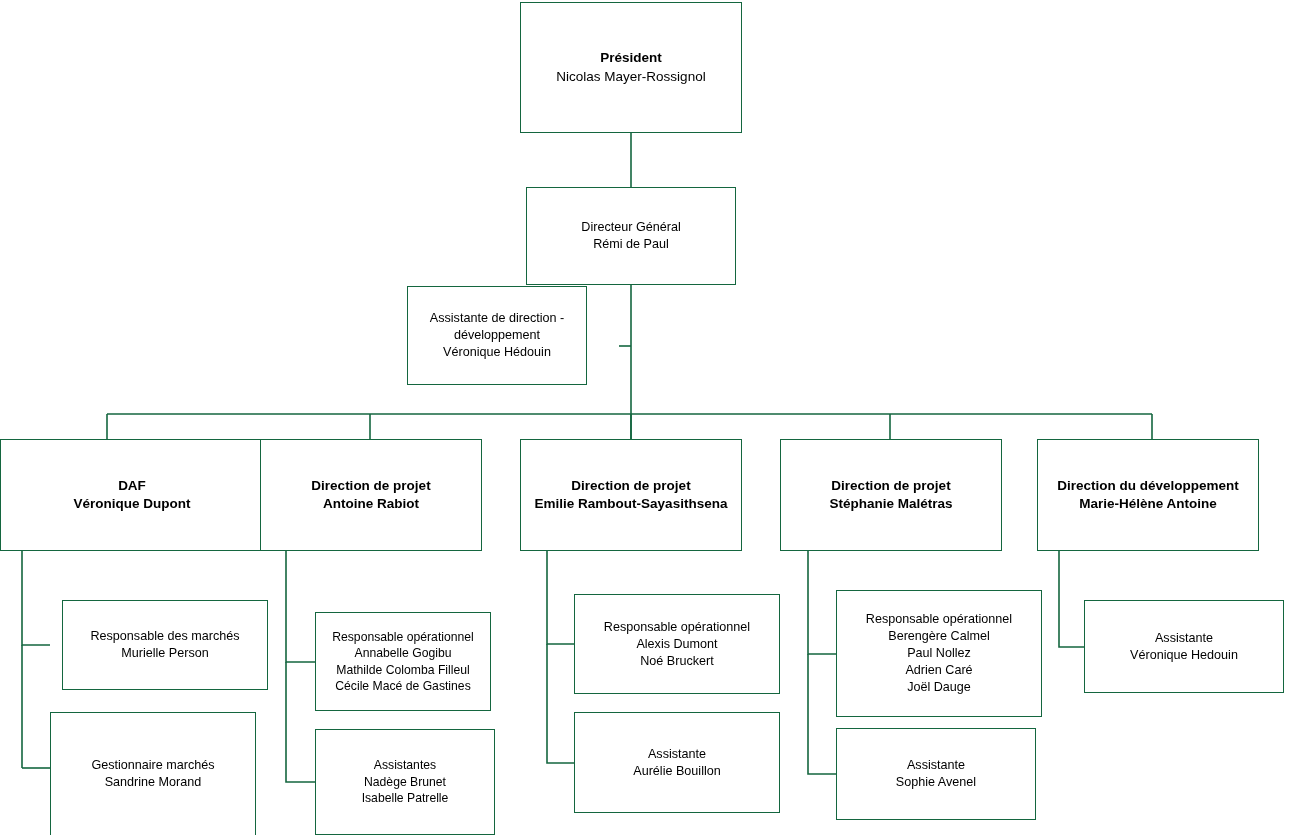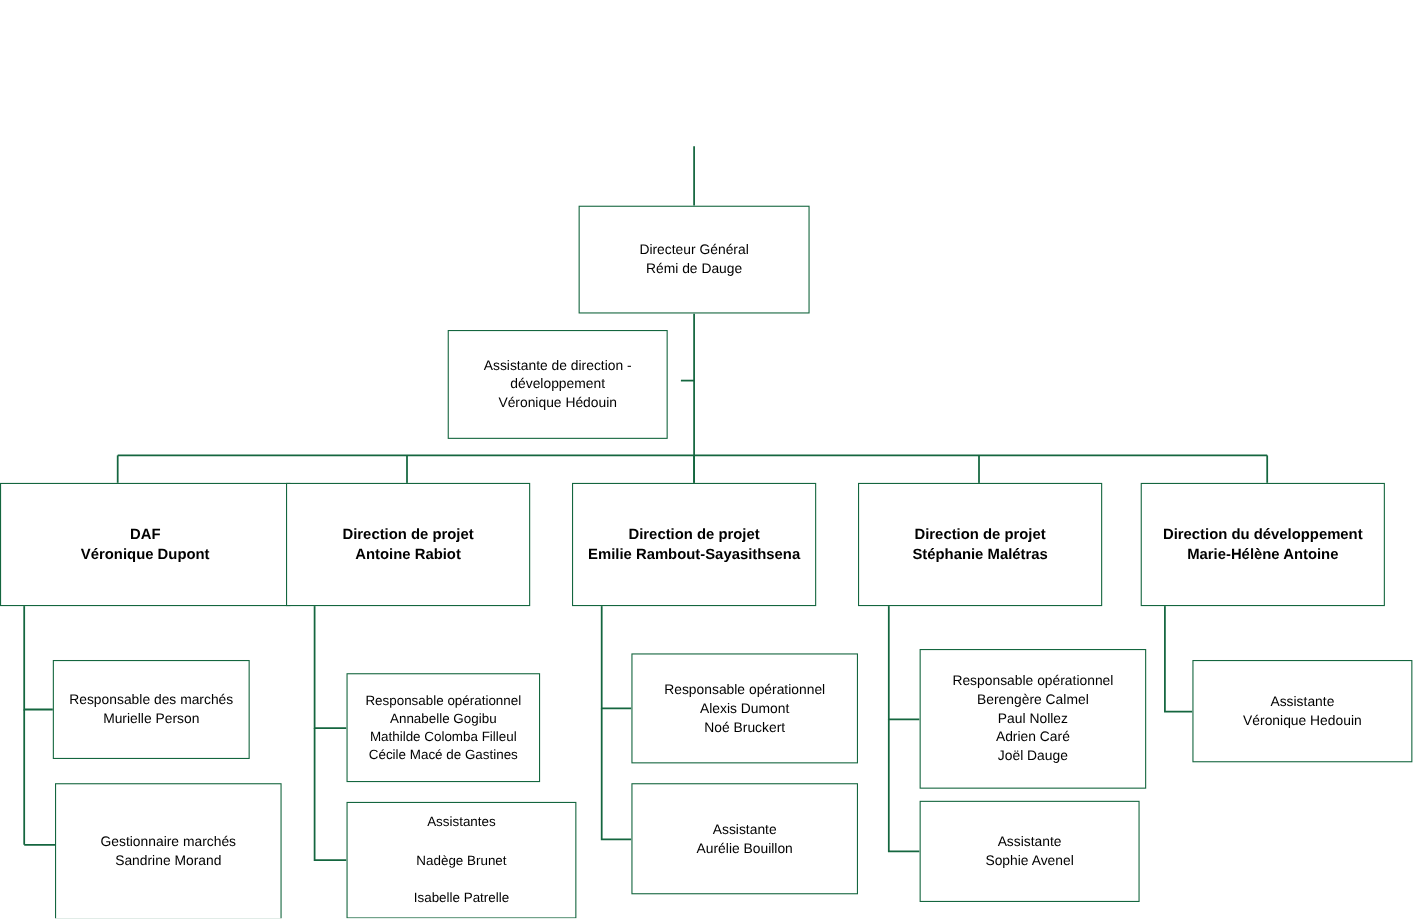--- a/index.html
+++ b/index.html
@@ -92,27 +92,31 @@
       <path d="M547 551 L547 644 L574 644"></path>
       <path d="M547 644 L547 763 L574 763"></path>
 
       <path d="M808 551 L808 654 L836 654"></path>
       <path d="M808 654 L808 774 L836 774"></path>
 
       <path d="M1059 551 L1059 647 L1084 647"></path>
     </g>
   </svg>
 
+  <div class="node" style="left:520px; top:2px; width:222px; height:131px;">
+    <div class="title">Président</div>
+    <div class="line">Nicolas Mayer-Rossignol</div>
+  </div>
 
   <div class="node sub" style="left:526px; top:187px; width:210px; height:98px;text-align:center;">
     <div class="title">Directeur Général</div>
-    <div class="line">Rémi de Dauge</div>
+    <div class="line">Rémi de Paul</div>
   </div>
 
-  <div class="node sub" style="left:407px; top:300px; width:200px; height:99px;">
+  <div class="node sub" style="left:407px; top:286px; width:180px; height:99px;">
     <div class="title">Assistante de direction - développement</div>
     <div class="line">Véronique Hédouin</div>
   </div>
 
   <div class="node" style="left:0px; top:439px; width:264px; height:112px;">
     <div class="title">DAF</div>
     <div class="title">Véronique Dupont</div>
   </div>
 
   <div class="node" style="left:260px; top:439px; width:222px; height:112px;">
@@ -128,38 +132,38 @@
   <div class="node" style="left:780px; top:439px; width:222px; height:112px;">
     <div class="title">Direction de projet</div>
     <div class="title">Stéphanie Malétras</div>
   </div>
 
   <div class="node" style="left:1037px; top:439px; width:222px; height:112px;">
     <div class="title">Direction du développement</div>
     <div class="title">Marie-Hélène Antoine</div>
   </div>
 
-  <div class="node sub" style="left:48px; top:600px; width:179px; height:90px;">
+  <div class="node sub" style="left:62px; top:600px; width:206px; height:90px;">
     <div class="line">Responsable des marchés</div>
     <div class="line">Murielle Person</div>
   </div>
 
   <div class="node sub" style="left:50px; top:712px; width:206px; height:124px;">
     <div class="line">Gestionnaire marchés</div>
     <div class="line">Sandrine Morand</div>
   </div>
 
   <div class="node small" style="left:315px; top:612px; width:176px; height:99px;">
     <div class="line">Responsable opérationnel</div>
     <div class="line">Annabelle Gogibu</div>
     <div class="line">Mathilde Colomba Filleul</div>
     <div class="line">Cécile Macé de Gastines</div>
   </div>
 
-  <div class="node small" style="left:315px; top:729px; width:209px; height:106px;gap:18px;">
+  <div class="node small" style="left:315px; top:729px; width:180px; height:106px;">
     <div class="line">Assistantes</div>
     <div class="line">Nadège Brunet</div>
     <div class="line">Isabelle Patrelle</div>
   </div>
 
   <div class="node sub" style="left:574px; top:594px; width:206px; height:100px;">
     <div class="line">Responsable opérationnel</div>
     <div class="line">Alexis Dumont</div>
     <div class="line">Noé Bruckert</div>
   </div>

